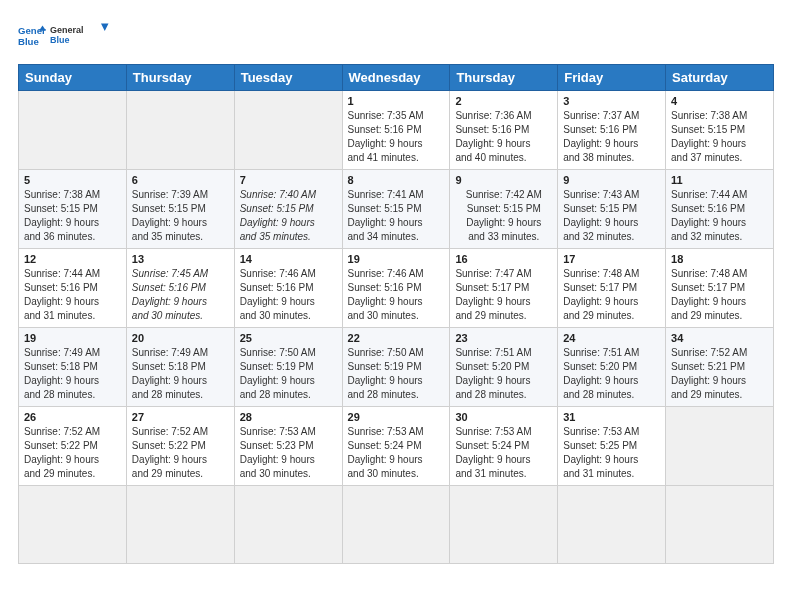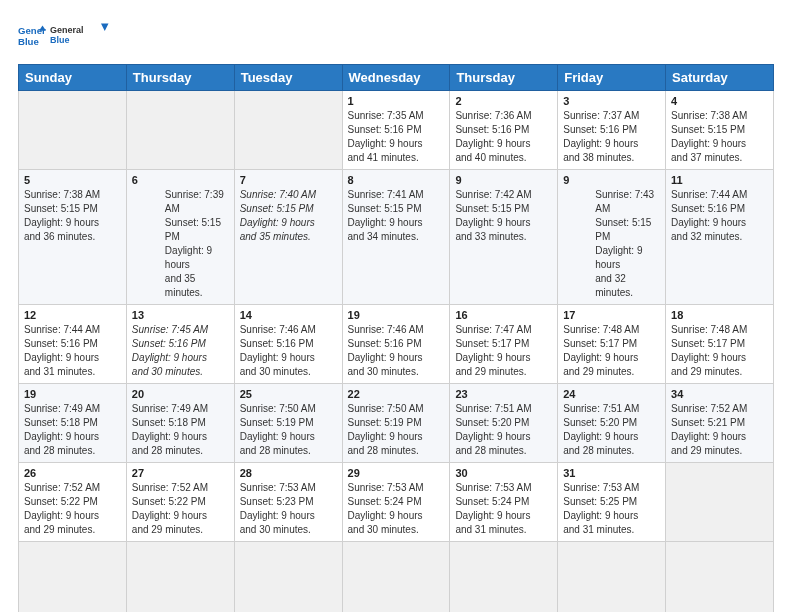--- a/index.html
+++ b/index.html
@@ -162,49 +162,49 @@
         <tr>
           <td>
             <div class="day-num">5</div>
             <div class="day-info" style="white-space: pre-line;">Sunrise: 7:38 AM
 Sunset: 5:15 PM
 Daylight: 9 hours
 and 36 minutes.</div>
           </td>
           <td>
             <div class="day-num">6</div>
-            <div class="day-info" style="white-space: pre-line; margin-left: 33px;">Sunrise: 7:39 AM
+            <div class="day-info" style="white-space: pre-line;">Sunrise: 7:39 AM
 Sunset: 5:15 PM
 Daylight: 9 hours
 and 35 minutes.</div>
           </td>
           <td>
             <div class="day-num">7</div>
             <div class="day-info" style="white-space: pre-line; font-style: italic;">Sunrise: 7:40 AM
 Sunset: 5:15 PM
 Daylight: 9 hours
 and 35 minutes.</div>
           </td>
           <td>
             <div class="day-num">8</div>
             <div class="day-info" style="white-space: pre-line;">Sunrise: 7:41 AM
 Sunset: 5:15 PM
 Daylight: 9 hours
 and 34 minutes.</div>
           </td>
           <td>
             <div class="day-num">9</div>
-            <div class="day-info" style="white-space: pre-line;">Sunrise: 7:42 AM
+            <div class="day-info" style="white-space: pre-line; text-align: center;">Sunrise: 7:42 AM
 Sunset: 5:15 PM
 Daylight: 9 hours
 and 33 minutes.</div>
           </td>
           <td>
             <div class="day-num">9</div>
-            <div class="day-info" style="white-space: pre-line; margin-left: 32px;">Sunrise: 7:43 AM
+            <div class="day-info" style="white-space: pre-line;">Sunrise: 7:43 AM
 Sunset: 5:15 PM
 Daylight: 9 hours
 and 32 minutes.</div>
           </td>
           <td>
             <div class="day-num">11</div>
             <div class="day-info" style="white-space: pre-line;">Sunrise: 7:44 AM
 Sunset: 5:16 PM
 Daylight: 9 hours
 and 32 minutes.</div>

